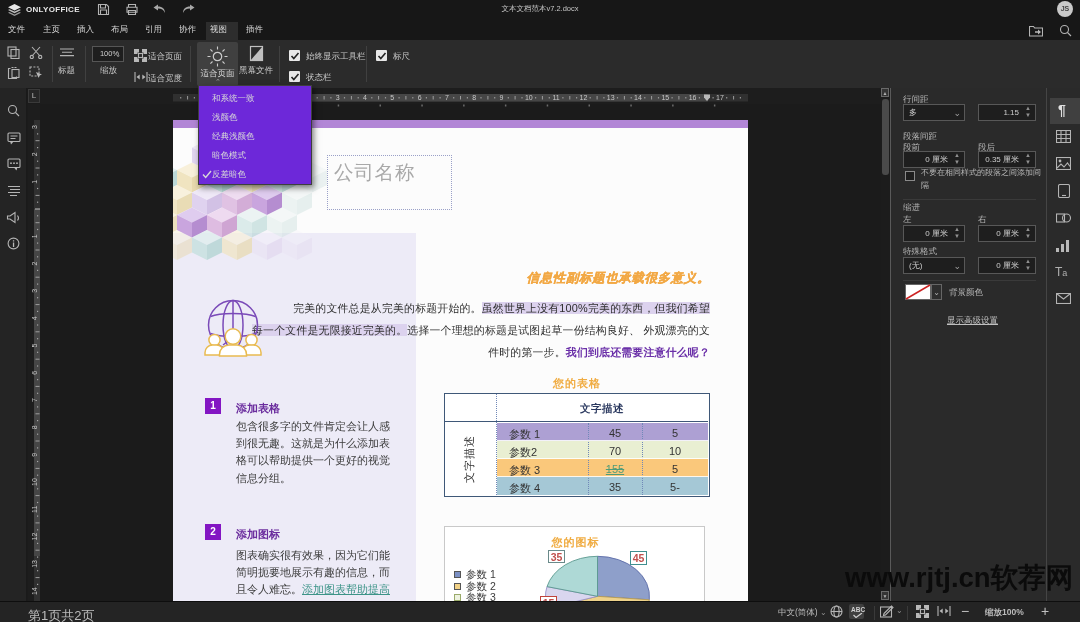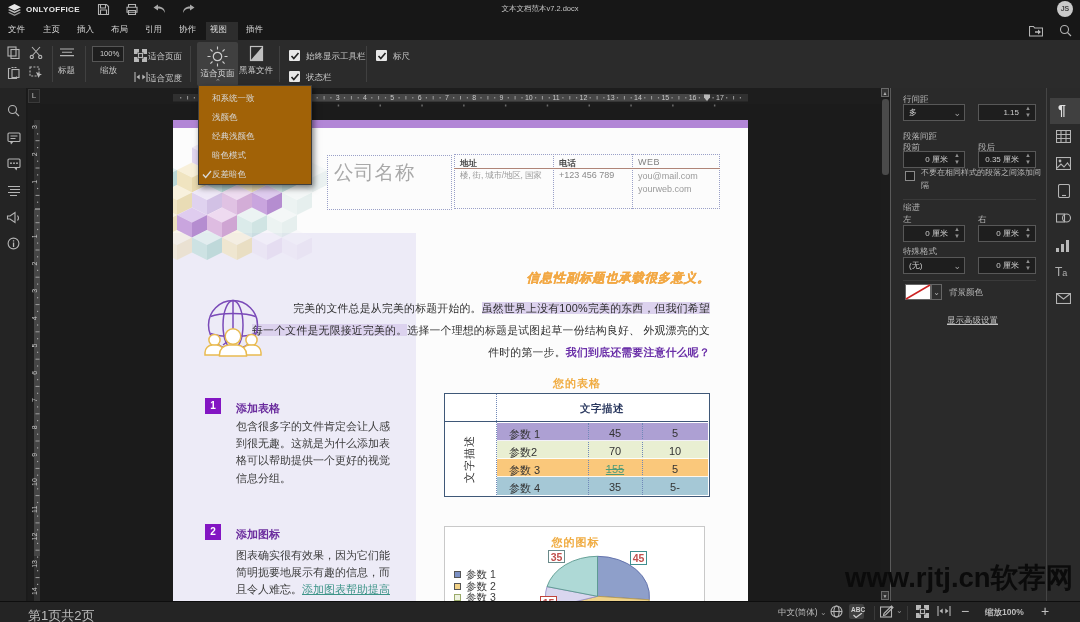--- a/index.html
+++ b/index.html
@@ -21,21 +21,21 @@
   #panel { position:absolute; left:890px; top:88px; width:156px; height:513px; background:#2a2a2a; border-left:1px solid #5a5a5a;padding-left:11px; }
   #iconstrip { position:absolute; left:1046px; top:88px; width:34px; height:513px; background:#2a2a2a; border-left:1px solid #454545; }
   #statusbar { position:absolute; left:0; top:601px; width:1080px; height:21px; background:#242424; border-top:1px solid #0e0e0e; color:#bcbcbc; font-size:8.5px; }
   
   .plabel { position:absolute; color:#b6b6b6; font-size:8.5px; }
   .pbox { position:absolute; height:17px; background:#1e1e1e; border:1px solid #585858; color:#cccccc; font-size:8px; line-height:15px; }
   .spin { text-align:right; padding-right:16px; }
   .spinarr { position:absolute; right:2px; top:0px; width:10px; height:15px; color:#909090; font-size:6px; line-height:7px; text-align:center;}
   .combo-arr { position:absolute; right:3px; top:1px; color:#a0a0a0; font-size:9px; }
   
-  #dropdown { position:absolute; left:198px; top:85px; width:114px; height:100px; background:#a16207; border:1px solid #3e3e3e; box-shadow:2px 3px 6px rgba(0,0,0,.5); z-index:60; }
+  #dropdown { position:absolute; left:198px; top:85px; width:114px; height:100px; background:#6d28d9; border:1px solid #3e3e3e; box-shadow:2px 3px 6px rgba(0,0,0,.5); z-index:60; }
   .ditem { position:absolute; left:13px; height:19px; line-height:19px; color:#d8d8d8; font-size:8.5px; width:100px;}
   
   #page { position:absolute; left:173px; top:120px; width:575px; height:481px; background:#fcfcfc; overflow:hidden; z-index:5;}
   .hl { background:#dcd2ee; }
   #watermark { position:absolute; left:845px; top:560px; width:240px; height:36px; z-index:70; color:#0b0b0b; font-size:27.5px; font-weight:bold; }
   .ic { fill:none; stroke:#b4b4b4; stroke-width:1.1; }
   .icf { fill:#b8b8b8; stroke:none; }
 </style></head>
 <body>
 
@@ -499,32 +499,20 @@
       <g opacity="0.4">
         <path d="M139,42.5 L154.0,50.0 L139,57.5 L124.0,50.0 Z" fill="#edf4f3"></path>
         <path d="M124.0,50.0 L139,57.5 L139,72.5 L124.0,65.0 Z" fill="#ddebe9"></path>
         <path d="M154.0,50.0 L139,57.5 L139,72.5 L154.0,65.0 Z" fill="#d1e3e1"></path>
       </g>
     </svg>
 
   <div class="abs" style="left:154px;top:35px;width:125px;height:55px;border:1px dotted #9aa0c8"></div>
   <div class="abs" style="left:161px;top:39px;color:#a9a9a9;font-size:19.5px;letter-spacing:.8px">公司名称</div>
 
-  <div class="abs" style="left:281px;top:34px;width:266px;height:55px;">
-    <div class="abs" style="left:0;top:0;width:266px;height:55px;border:1px dotted #9aa0c8"></div>
-    <div class="abs" style="left:98.5px;top:0;width:1px;height:55px;border-left:1px dotted #9aa0c8"></div>
-    <div class="abs" style="left:177.5px;top:0;width:1px;height:55px;border-left:1px dotted #9aa0c8"></div>
-    <div class="abs" style="left:0;top:13.5px;width:266px;height:1.5px;background:#b08578"></div>
-    <div class="abs" style="left:6px;top:3.5px;font-size:8.5px;font-weight:bold;color:#4a4a4a">地址</div>
-    <div class="abs" style="left:105px;top:3.5px;font-size:8.5px;font-weight:bold;color:#4a4a4a">电话</div>
-    <div class="abs" style="left:184px;top:3px;font-size:9px;color:#808080;letter-spacing:.5px">WEB</div>
-    <div class="abs" style="left:6px;top:16px;font-size:8.5px;color:#9a9a9a;letter-spacing:-.2px">楼, 街, 城市/地区, 国家</div>
-    <div class="abs" style="left:105px;top:16px;font-size:9px;color:#8a8a8a">+123 456 789</div>
-    <div class="abs" style="left:184px;top:16px;font-size:9px;color:#9a9a9a;line-height:12.5px">you@mail.com<br>yourweb.com</div>
-  </div>
 
   <div class="abs" style="left:150px;right:38px;top:150px;text-align:right;font-size:12.5px;font-weight:bold;font-style:italic;color:#f2a844;letter-spacing:.6px;-webkit-text-stroke:.3px #f2a844">信息性副标题也承载很多意义。</div>
 
   <div class="abs" style="right:38px;top:177px;text-align:right;font-size:10.9px;color:#2e2e2e;line-height:22px;letter-spacing:.2px;white-space:nowrap">
     完美的文件总是从完美的标题开始的。<span class="hl">虽然世界上没有100%完美的东西，但我们希望</span><br>
     <span class="hl">每一个文件是无限接近完美的。</span>选择一个理想的标题是试图起草一份结构良好、 外观漂亮的文<br>
     件时的第一步。<b style="color:#6a2fa8">我们到底还需要注意什么呢？</b>
   </div>
 
   <svg class="abs" style="left:30px;top:167px" width="60" height="72" viewBox="0 0 60 72">

